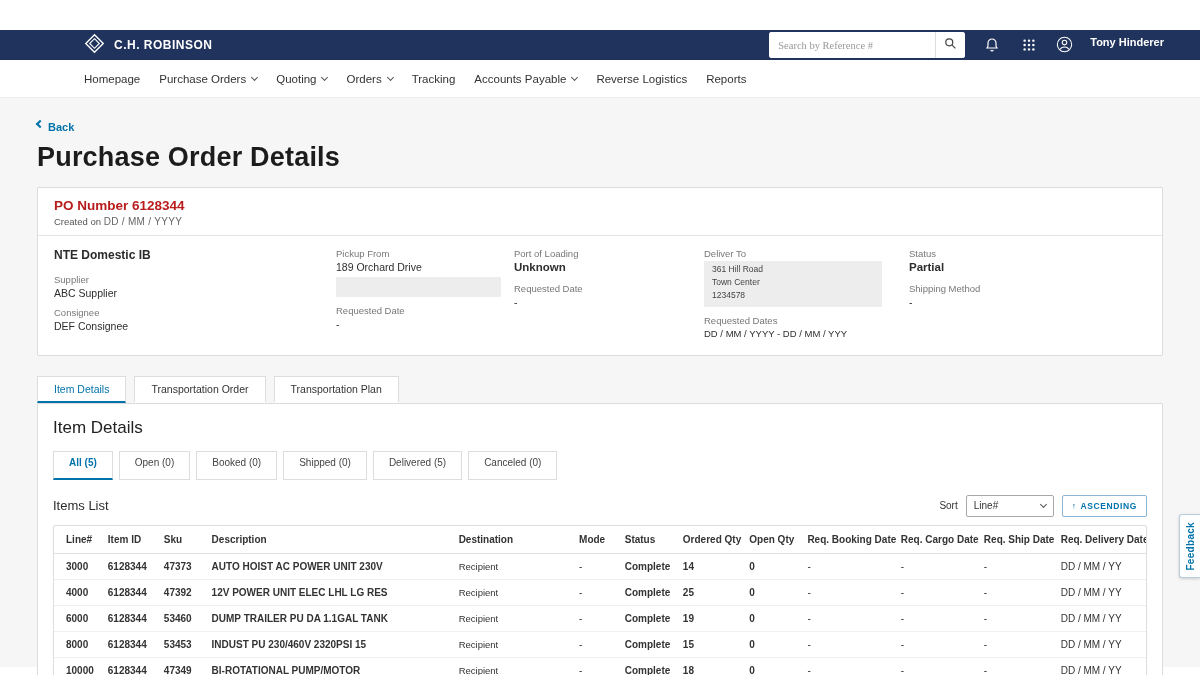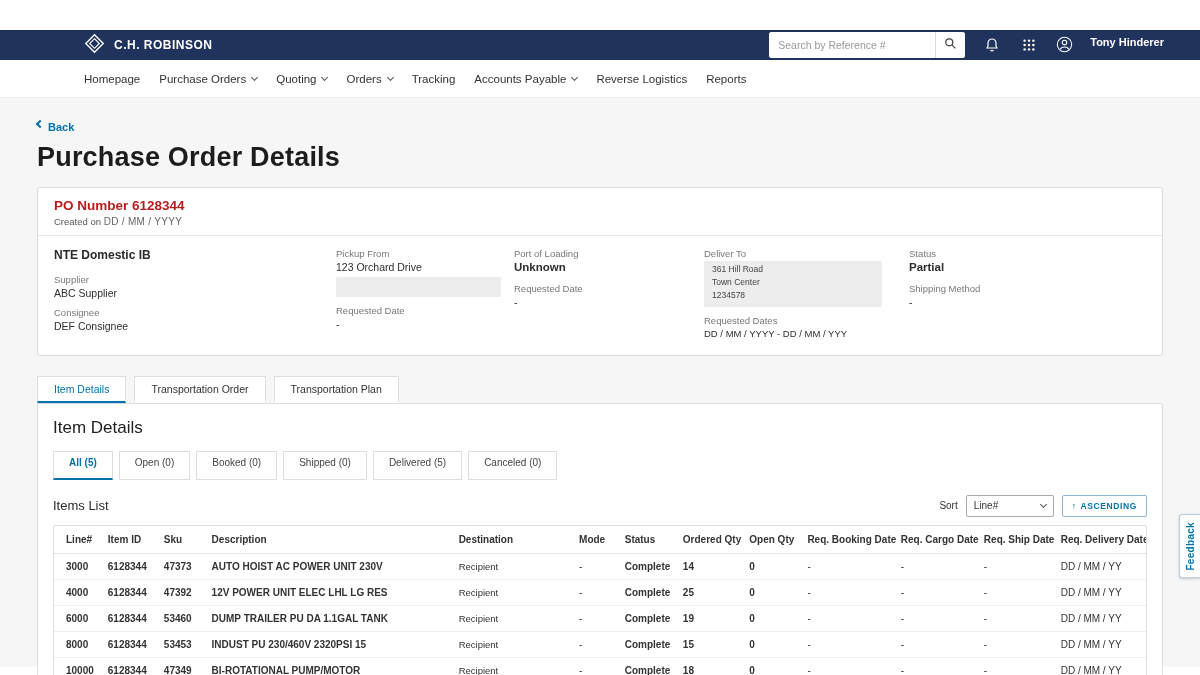--- a/index.html
+++ b/index.html
@@ -6,21 +6,21 @@
   html,body{width:1200px;height:675px}
   body{background:#fff;font-family:"Liberation Sans",sans-serif;color:#333}
   .page{position:relative;width:1200px;height:675px;overflow:hidden;background:#fff}
 
   
   .topbar{margin-top:30px;height:30px;background:#20335c;display:flex;align-items:center;justify-content:space-between;padding:0 36px 0 84px}
   .brand{display:flex;align-items:center;gap:9px;cursor:pointer}
   .brand-text{color:#fff;font-weight:bold;font-size:12px;letter-spacing:.5px}
   .topbar-right{display:flex;align-items:center;gap:17px}
   .searchbox{display:flex;background:#fff;border-radius:3px;overflow:hidden;height:26px;width:196px}
-  .searchbox input{border:0;outline:0;flex:1;padding:0 9px;font-size:10.5px;font-family:Liberation Sans, sans-serif;color:#333}
+  .searchbox input{border:0;outline:0;flex:1;padding:0 9px;font-size:10.5px;font-family:Liberation Serif, serif;color:#333}
   .searchbox input::placeholder{color:#999}
   .search-btn{width:30px;background:#fff;border:0;border-left:1px solid #ddd;display:flex;align-items:center;justify-content:center;cursor:pointer}
   .icon-btn{display:flex;align-items:center;justify-content:center;width:20px;height:20px;cursor:pointer}
   .user{display:flex;align-items:flex-start;gap:17px;color:#fff;font-size:11px;font-weight:bold;cursor:pointer}
 
   
   .mainnav{height:38px;background:#fff;display:flex;align-items:center;padding:0 84px;gap:19px;border-bottom:1px solid #ececec}
   .nav-item{display:flex;align-items:center;font-size:11.5px;color:#333;cursor:pointer;text-decoration:none;white-space:nowrap}
   .chev{width:5px;height:5px;border-right:1.4px solid #555;border-bottom:1.4px solid #555;transform:rotate(45deg);margin-left:6px;margin-top:-3px;display:inline-block}
 
@@ -187,21 +187,21 @@
       <div class="po-grid">
         <div class="po-col1">
           <div class="nte">NTE Domestic IB</div>
           <div class="lbl">Supplier</div>
           <div class="val">ABC Supplier</div>
           <div class="lbl gap8">Consignee</div>
           <div class="val">DEF Consignee</div>
         </div>
         <div class="po-col2">
           <div class="lbl">Pickup From</div>
-          <div class="val">123 Orchard Drive</div>
+          <div class="val">189 Orchard Drive</div>
           <div class="ph-block pickup-block"></div>
           <div class="lbl gap8">Requested Date</div>
           <div class="val">-</div>
         </div>
         <div class="po-col3">
           <div class="lbl">Port of Loading</div>
           <div class="val bold">Unknown</div>
           <div class="lbl gap10">Requested Date</div>
           <div class="val">-</div>
         </div>

